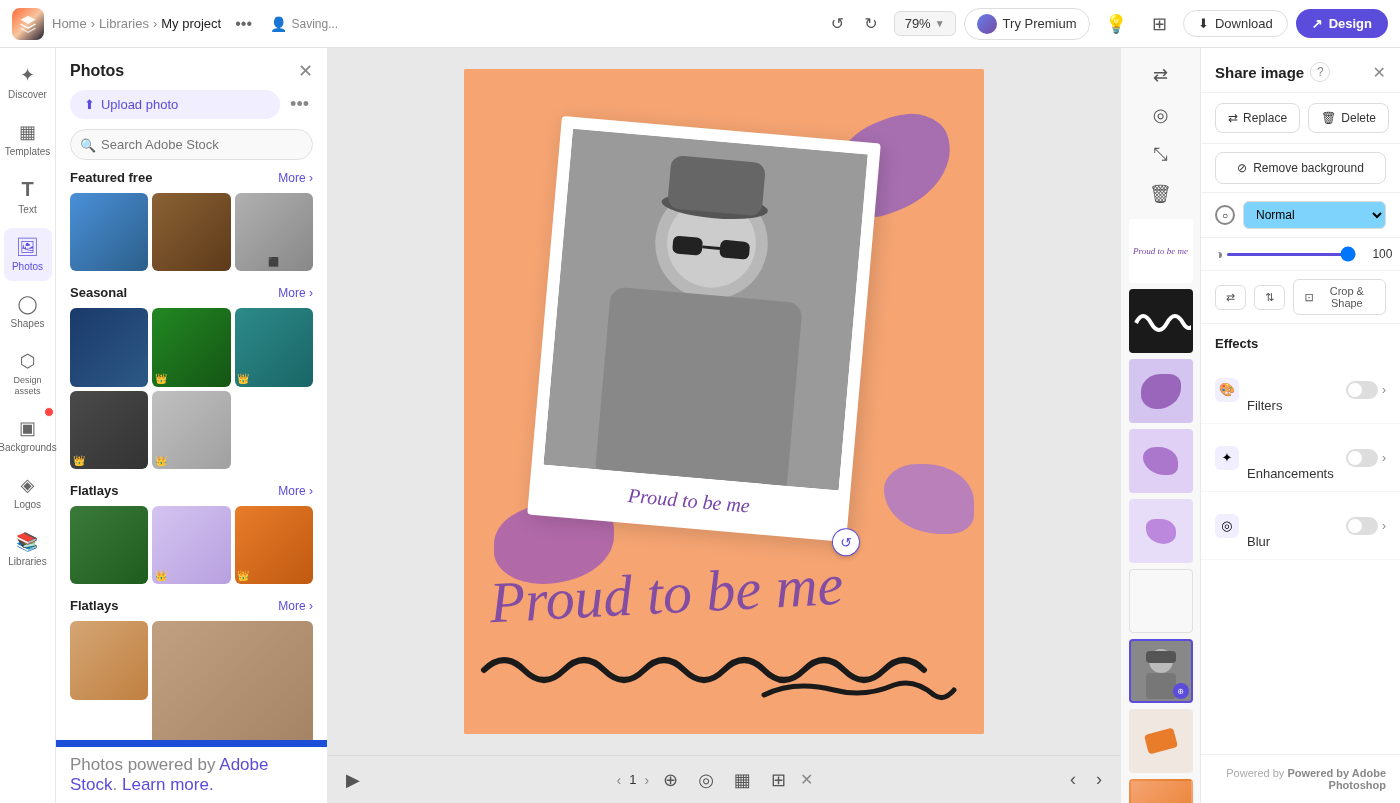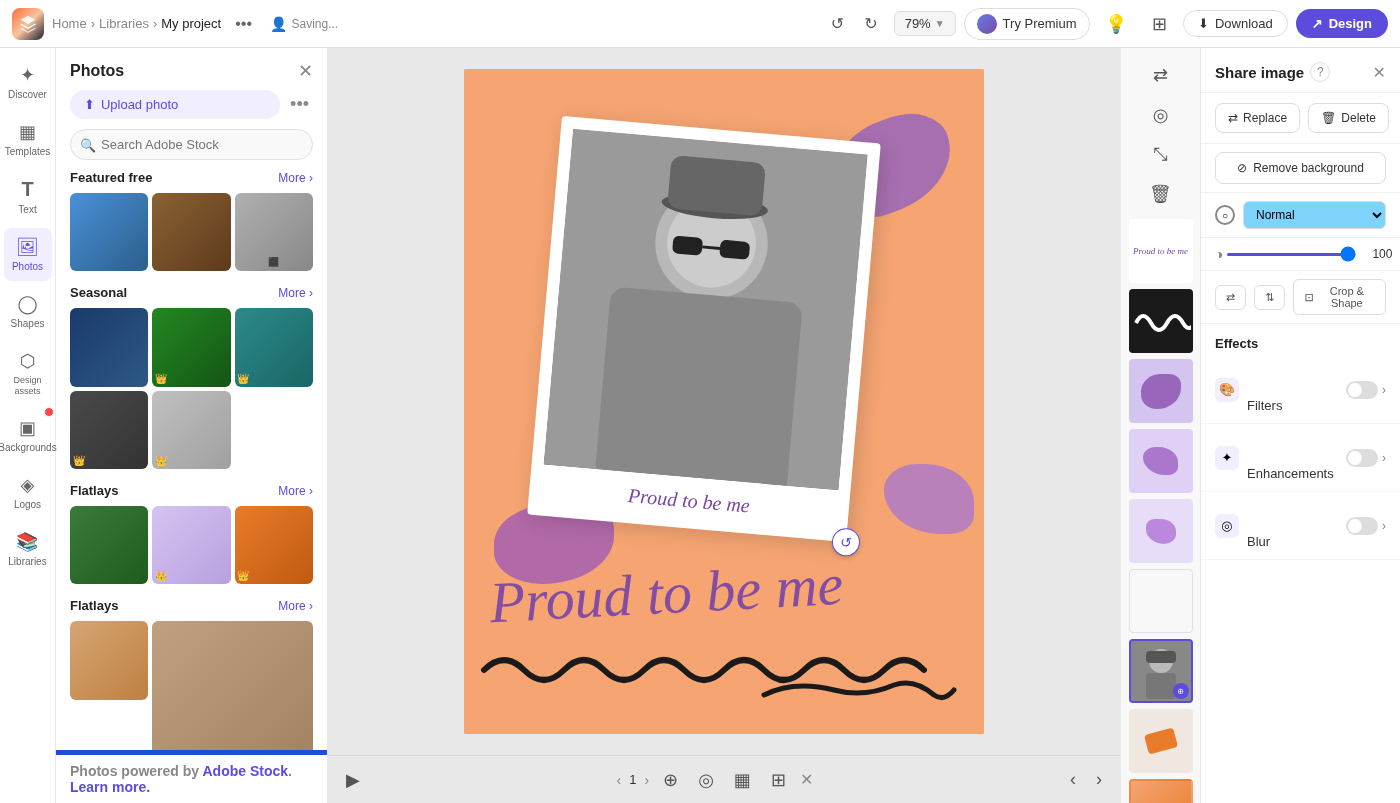--- a/index.html
+++ b/index.html
@@ -65,21 +65,21 @@
     .pt-darkblue { background: linear-gradient(135deg, #1a3a6b, #2d5986); }
     .pt-teal { background: linear-gradient(135deg, #2d8a8a, #1a6666); }
     .pt-darkgray { background: linear-gradient(135deg, #4a4a4a, #333); }
     .pt-lightgray { background: linear-gradient(135deg, #c0c0c0, #a0a0a0); }
     .pt-forestgreen { background: linear-gradient(135deg, #228822, #155515); }
     .pt-leaf { background: linear-gradient(135deg, #3a7a3a, #1e5c1e); }
     .pt-stethoscope { background: linear-gradient(135deg, #d4c4f0, #b8a0e0); }
     .pt-orange { background: linear-gradient(135deg, #e87c2a, #c05a10); }
     .pt-yoga { background: linear-gradient(135deg, #d4a574, #c08040); }
     .pt-family { background: linear-gradient(135deg, #c0a080, #a08060); }
-    .panel-footer { padding: 8px 14px; font-size: 14px; color: #888; border-top: 5px solid #1d4ed8; font-weight: bold; }
+    .panel-footer { padding: 8px 14px; font-size: 17px; color: #888; border-top: 7px solid #1d4ed8; }
     .panel-footer a { color: #5b4cdb; text-decoration: none; }
 
     
     .canvas-area { flex: 1; background: #e8e8e8; position: relative; display: flex; flex-direction: column; overflow: hidden; }
     .canvas-content { flex: 1; display: flex; align-items: center; justify-content: center; position: relative; overflow: hidden; }
     .canvas-wrapper { position: relative; }
 
     
     .layer-panel { width: 80px; background: #f8f8f8; border-left: 1px solid #e8e8e8; display: flex; flex-direction: column; align-items: center; padding: 8px 0; gap: 2px; overflow-y: auto; flex-shrink: 0; }
     .layer-thumb { width: 64px; height: 64px; border-radius: 4px; cursor: pointer; overflow: hidden; background: #ddd; margin: 2px; border: 2px solid transparent; flex-shrink: 0; }
@@ -530,15 +530,18 @@
       <div class="effect-left">
         <div class="effect-icon">◎</div>
         <span class="effect-label">Blur</span>
       </div>
       <div class="effect-right">
         <div class="toggle"></div>
         <span style="font-size:12px;color:#888;cursor:pointer;">›</span>
       </div>
     </div>
 
+    <div class="rp-footer">
+      Powered by <span>Powered by Adobe Photoshop</span>
+    </div>
   </div>
 
 </div>
 
 </body></html>

